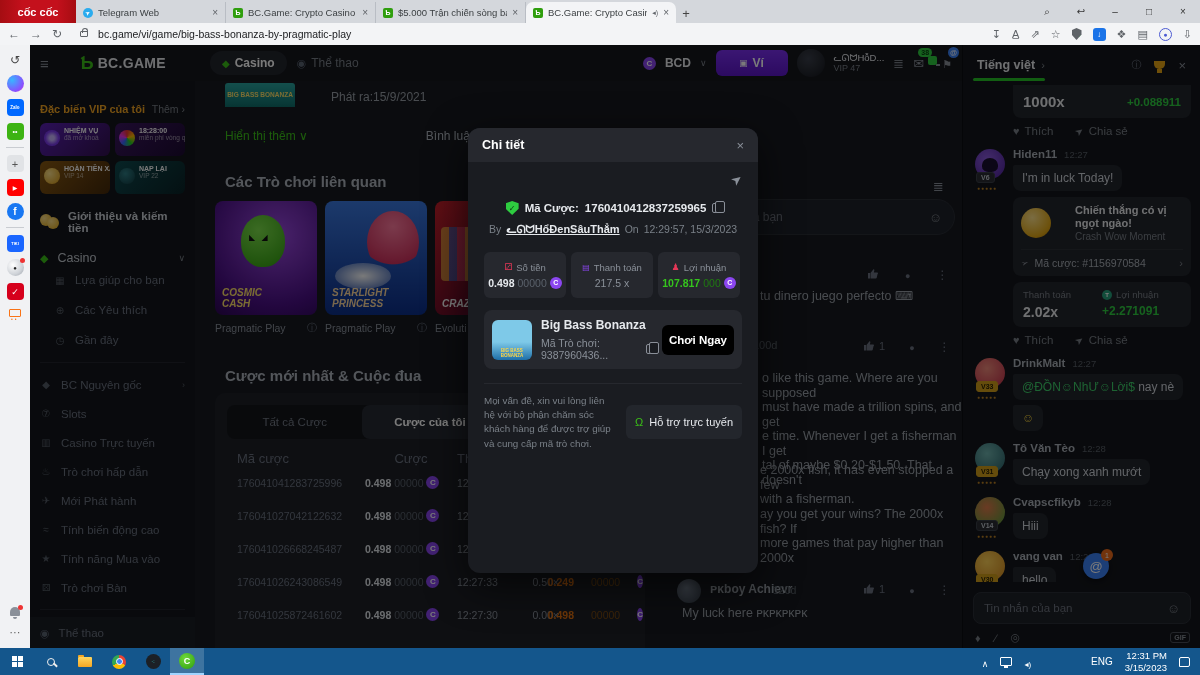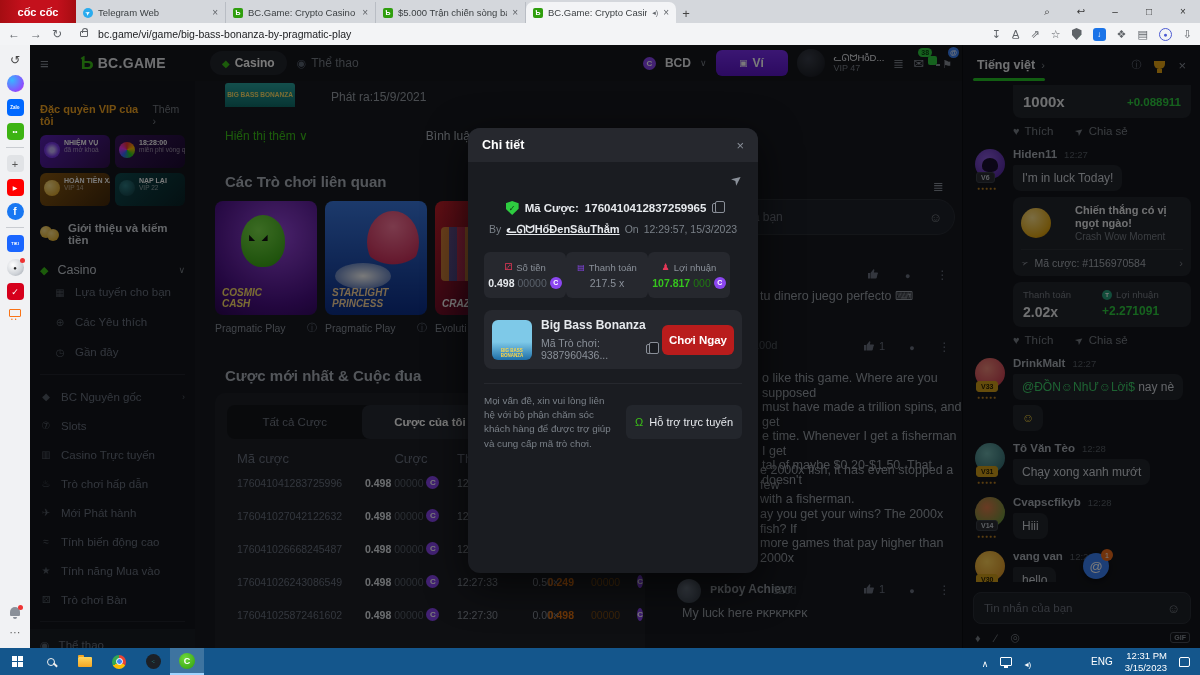--- a/index.html
+++ b/index.html
@@ -312,40 +312,40 @@
   .i-share2::after{content:"➤";}
   .betid-row { margin-top:14px; display:flex; align-items:center; justify-content:center; gap:6px; }
   .shield-chk { width:13px; height:14px; background:#2ecc40; clip-path:polygon(50% 0,100% 16%,100% 55%,50% 100%,0 55%,0 16%); display:flex; align-items:center; justify-content:center; color:#0a3b10; font-size:8px; }
   .shield-chk::after{content:"✓";}
   .betid-txt { color:#e6e9ed; font-size:11.5px; font-weight:bold; }
   .copy-ic { width:8px; height:10px; border:1px solid #8a8f98; border-radius:2px; position:relative; }
   .copy-ic::before { content:""; position:absolute; left:2px; top:-3px; width:8px; height:10px; border:1px solid #8a8f98; border-radius:2px; background:#1a1c21; }
   .by-row { margin-top:8px; display:flex; align-items:baseline; justify-content:center; gap:5px; }
   .by-lbl,.on-lbl,.dt-lbl { color:#7a8088; font-size:10.5px; }
   .by-name { color:#e6e9ed; font-size:11px; font-weight:bold; text-decoration:underline; }
-  .mstats { margin-top:16px; display:flex; }
+  .mstats { margin-top:16px; display:flex; gap:5px; }
   .mstat { width:82px; height:46px; background:#26282e; border-radius:6px; display:flex; flex-direction:column; align-items:center; justify-content:center; gap:4px; }
   .ms-lbl { display:flex; align-items:center; gap:4px; color:#8a9099; font-size:9.5px; }
   .ms-ic1 { color:#e63757; font-size:9px; } .ms-ic1::after{content:"⚂";}
   .ms-ic2 { color:#8b46f0; font-size:8px; } .ms-ic2::after{content:"▤";}
   .ms-ic3 { color:#e63757; font-size:9px; } .ms-ic3::after{content:"♟";}
   .ms-val { display:flex; align-items:center; gap:3px; font-size:10.5px; }
   .ms-val .w { color:#e6e9ed; font-weight:bold; }
   .ms-val .g { color:#5a616b; }
   .ms-val .muted { color:#8a9099; }
   .ms-val .grn { color:#35c41d; font-weight:bold; }
   .ms-val .grn2 { color:#1f7a10; }
   .coin.sm { width:12px; height:12px; font-size:7px; }
   .mgame { margin-top:12px; background:#26282e; border-radius:8px; padding:8px; display:flex; align-items:center; gap:9px; }
   .mg-thumb { flex:0 0 40px; width:40px; height:40px; border-radius:6px; background:linear-gradient(180deg,#7ec9e8 0 55%,#1e6fa8); display:flex; align-items:flex-end; justify-content:center; color:#ffd747; font-size:4.5px; font-weight:800; text-align:center; padding-bottom:2px; }
   .mg-col { flex:1; }
   .mg-title { color:#e6e9ed; font-size:12px; font-weight:bold; }
   .mg-code-row { display:flex; align-items:center; gap:6px; margin-top:5px; }
   .mg-code { color:#8a9099; font-size:10.5px; }
-  .play-btn { flex:0 0 72px; height:30px; background:#b91c1c; border-radius:6px; color:#fff; font-size:11.5px; font-weight:bold; display:flex; align-items:center; justify-content:center; }
+  .play-btn { flex:0 0 72px; height:30px; background:#000000; border-radius:6px; color:#fff; font-size:11.5px; font-weight:bold; display:flex; align-items:center; justify-content:center; }
   .m-div { height:1px; background:#26282e; margin:14px 0 10px; }
   .m-footer { display:flex; align-items:center; gap:10px; }
   .m-note { width:150px; color:#7a8088; font-size:9.8px; line-height:1.45; }
   .support-btn { height:34px; background:#23262c; border-radius:6px; padding:0 9px; display:flex; align-items:center; gap:6px; color:#e6e9ed; font-size:11px; white-space:nowrap; }
   .headset { color:#3bc117; font-size:11px; }
   .headset::after{content:"Ω";}
 
   
   .taskbar { position:absolute; left:0; top:648px; width:1200px; height:27px; background:#14568c; display:flex; align-items:center; }
   .tb-left { display:flex; align-items:center; height:27px; }
@@ -631,21 +631,21 @@
         <div class="chat-tools">
           <span class="i-drop"></span>
           <span class="i-pen"></span>
           <span class="i-disc"></span>
           <span class="gif-tag">GIF</span>
         </div>
       </div>
 
       <div class="site-sidebar">
         <div class="vip-row">
-          <span class="vip-title">Đặc quyền VIP của tôi</span>
+          <span class="vip-title">Đặc biến VIP của tôi</span>
           <span class="vip-more">Thêm</span>
         </div>
         <div class="vip-grid">
           <div class="vcard vc1">
             <div class="ttl">NHIỆM VỤ</div>
             <div class="sub">đã mở khoá</div>
           </div>
           <div class="vcard vc2">
             <div class="ttl">18:28:00</div>
             <div class="sub">miễn phí vòng qua</div>
@@ -663,21 +663,21 @@
           <span class="coins-ic"></span>
           <span class="refer-lbl">Giới thiệu và kiếm tiền</span>
         </div>
         <div class="casino-row">
           <span class="dia"></span>
           <span class="casino-lbl">Casino</span>
           <span class="i-chevd"></span>
         </div>
         <div class="sub-item">
             <span class="sic i-grid"></span>
-            <span class="slbl">Lựa tuyến cho bạn</span>
+            <span class="slbl">Lựa giúp cho bạn</span>
           </div>
         <div class="sub-item">
             <span class="sic i-plusc"></span>
             <span class="slbl">Các Yêu thích</span>
           </div>
         <div class="sub-item">
             <span class="sic i-clock"></span>
             <span class="slbl">Gần đây</span>
           </div>
         <div class="side-div"></div>

